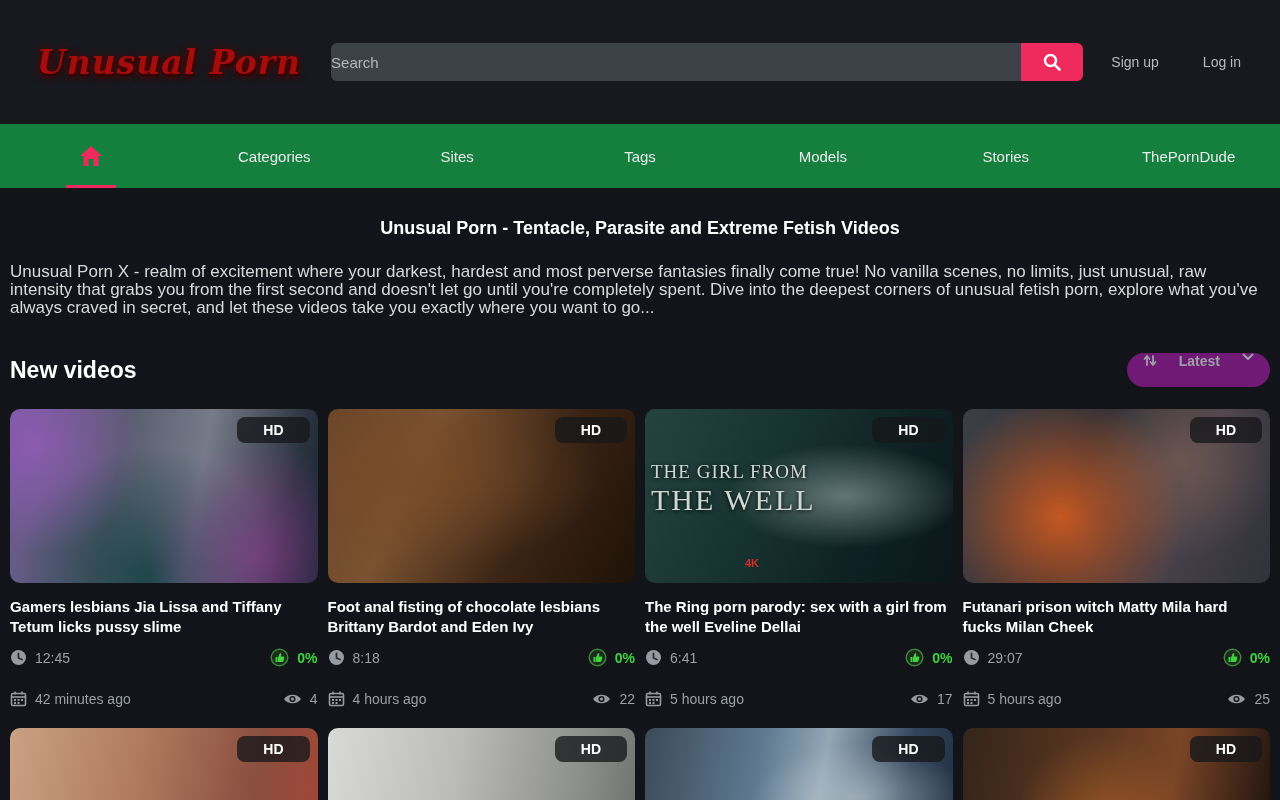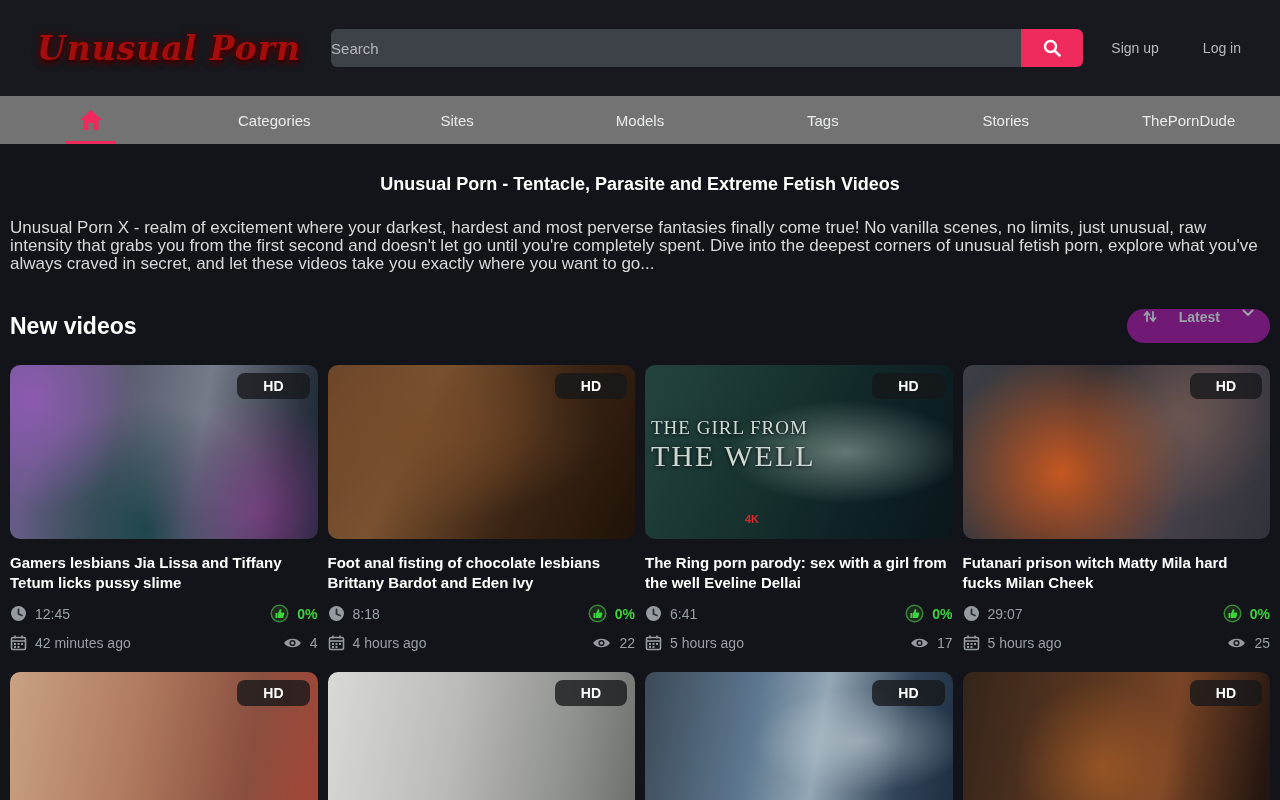--- a/index.html
+++ b/index.html
@@ -1,34 +1,34 @@
 <!DOCTYPE html>
 <html><head>
 <meta charset="utf-8">
 <style>
   * { margin:0; padding:0; box-sizing:border-box; }
   html,body { width:1280px; height:800px; overflow:hidden; }
   body { font-family:"Liberation Sans", sans-serif; background:#121419; }
 
   
-  .header { height:96px; background:#17191e; display:flex; align-items:center; padding:0 37px; }
+  .header { height:124px; background:#17191e; display:flex; align-items:center; padding:0 37px; }
   .logo { flex:0 0 auto; font-family:"DejaVu Serif", serif; font-style:italic; font-weight:bold;
           font-size:33px; letter-spacing:1px; color:#a50d0d; cursor:pointer;
           text-shadow:0 0 8px #5e0000, 1px 2px 1px #2d0000, 0 4px 6px #400000; }
   .search-form { flex:1 1 auto; display:flex; margin:0 28px 0 30px; height:38px; }
   .search-input { flex:1; background:#3d4148; border:none; outline:none; color:#e4e6e8;
                   font-size:15px; padding:0 0; border-radius:6px 0 0 6px; }
   .search-input::placeholder { color:#b4b8bd; }
   .search-btn { width:62px; background:#ee2b5c; border:none; border-radius:0 6px 6px 0;
                 display:flex; align-items:center; justify-content:center; cursor:pointer; }
   .auth { display:flex; gap:44px; margin-right:2px; }
   .auth a { color:#b6bac0; font-size:14px; text-decoration:none; cursor:pointer; white-space:nowrap; }
 
   
-  .nav { height:48px; background:#737373; display:flex; }
+  .nav { height:64px; background:#15803d; display:flex; }
   .nav-item { flex:1; display:flex; align-items:center; justify-content:center;
               color:#e9eaeb; font-size:15px; position:relative; cursor:pointer; }
   .nav-item.active .underline { position:absolute; bottom:0; left:50%; transform:translateX(-50%);
               width:50px; height:3px; background:#ee2b5c; }
 
   
   .main { padding:0 10px; }
   .page-title { color:#ffffff; font-size:18px; font-weight:bold; text-align:center; margin:30px 0 24px; }
   .page-desc { color:#d8d9da; font-size:17px; line-height:18px; }
   .section-row { display:flex; align-items:center; justify-content:space-between; margin:36px 0 22px; }
@@ -71,21 +71,21 @@
       color:#f2efe9; font-size:17px; font-weight:bold; letter-spacing:2px;
       text-shadow:0 1px 3px rgba(0,0,0,.8); }
   .overlay-poster { position:absolute; left:6px; top:52px; font-family:"Liberation Serif", serif;
       color:#cdd8d3; text-shadow:0 1px 4px rgba(0,0,0,.9); line-height:1.15; }
   .overlay-poster .l1 { font-size:19px; letter-spacing:1px; }
   .overlay-poster .l2 { font-size:30px; letter-spacing:2px; }
   .overlay-tag { position:absolute; left:100px; bottom:14px; color:#d42a2a; font-size:11px; font-weight:bold; }
 
   .v-title { margin-top:14px; color:#ffffff; font-size:15px; font-weight:bold; line-height:20px;
              min-height:40px; cursor:pointer; }
-  .meta { margin-top:11px; display:flex; flex-direction:column; gap:11px; }
+  .meta { margin-top:11px; display:flex; flex-direction:column; gap:23px; }
   .meta-row { display:flex; justify-content:space-between; align-items:center; }
   .m { display:flex; align-items:center; gap:8px; color:#9aa0a7; font-size:14px; }
   .m.rating { color:#3ed43e; font-weight:bold; }
   svg { display:block; }
 </style>
 </head>
 <body>
 
 <div class="header">
   <div class="logo">Unusual Porn</div>
@@ -110,22 +110,22 @@
   <div class="nav-item active">
     <span>
       <svg width="26" height="24" viewBox="0 0 26 24">
         <path d="M13 2 L24 12 L20.5 12 L20.5 22 L15.5 22 L15.5 15 L10.5 15 L10.5 22 L5.5 22 L5.5 12 L2 12 Z" fill="#ee2b5c"></path>
       </svg>
     </span>
     <span class="underline"></span>
   </div>
   <div class="nav-item">Categories</div>
   <div class="nav-item">Sites</div>
+  <div class="nav-item">Tags</div>
   <div class="nav-item">Models</div>
-  <div class="nav-item">Tags</div>
   <div class="nav-item">Stories</div>
   <div class="nav-item">ThePornDude</div>
 </div>
 
 <div class="main">
   <h1 class="page-title">Unusual Porn - Tentacle, Parasite and Extreme Fetish Videos</h1>
   <p class="page-desc">Unusual Porn X - realm of excitement where your darkest, hardest and most perverse fantasies finally come true! No vanilla scenes, no limits, just unusual, raw intensity that grabs you from the first second and doesn't let go until you're completely spent. Dive into the deepest corners of unusual fetish porn, explore what you've always craved in secret, and let these videos take you exactly where you want to go...</p>
 
   <div class="section-row">
     <h2 class="section-title">New videos</h2>

